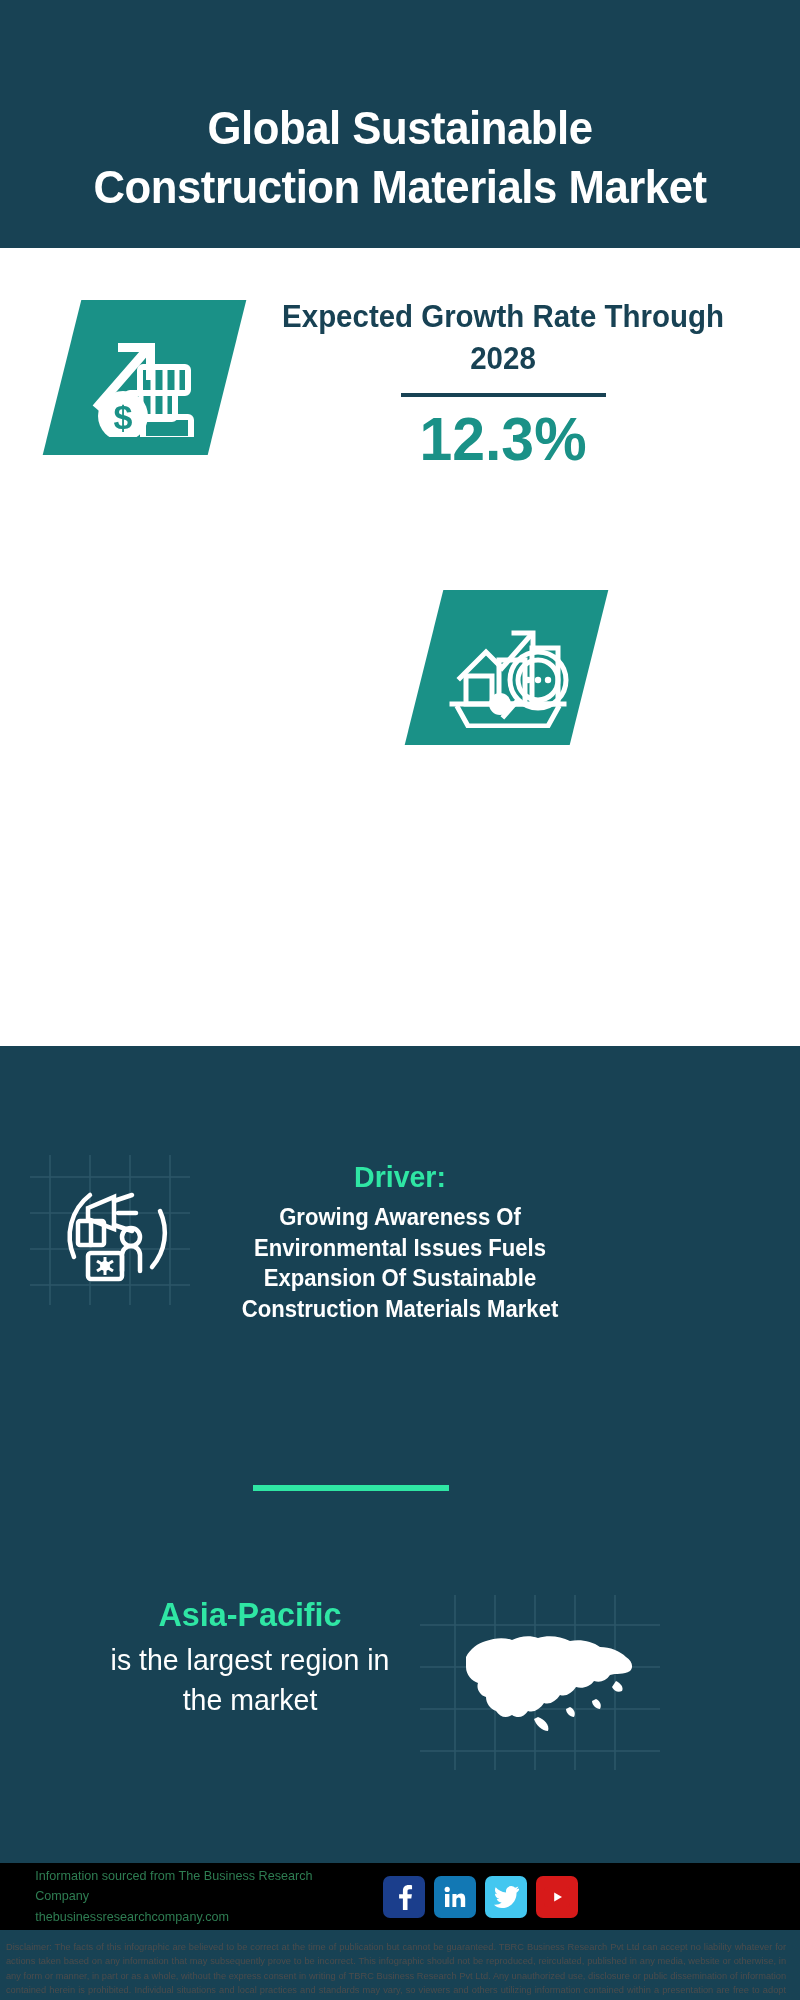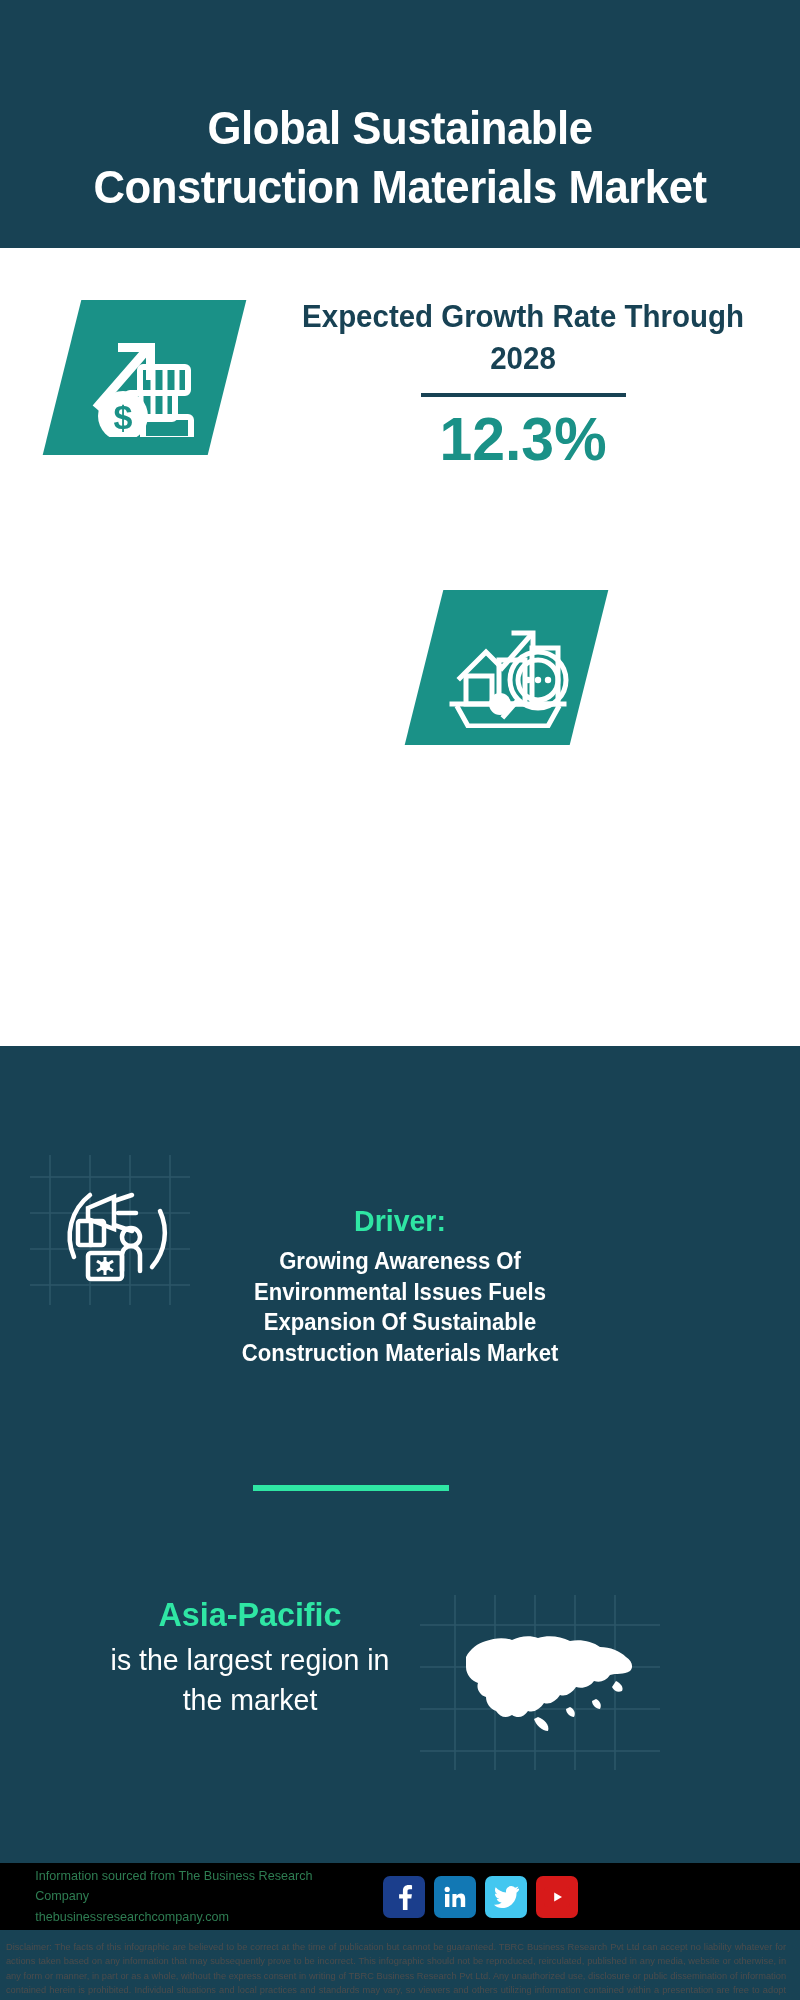--- a/index.html
+++ b/index.html
@@ -89,21 +89,21 @@
   .stat-value {
     font-family: "Liberation Sans Narrow", "Liberation Sans", sans-serif;
     font-weight: bold;
     font-size: 62px;
     line-height: 1.08;
     color: #1a9187;
     transform: scaleX(0.95);
   }
 
   .growth-block {
-    left: 273px;
+    left: 253px;
     top: 296px;
     width: 500px;
   }
   .growth-block .rule { width: 205px; }
 
   .size-block {
     left: 28px;
     top: 565px;
     width: 380px;
   }
@@ -122,21 +122,21 @@
     left: 0; top: 1046px;
     width: 800px;
     height: 80px;
   }
 
   .grid-decor { position: absolute; }
 
   .driver-section {
     position: absolute;
     left: 0;
-    top: 1204px;
+    top: 1160px;
     width: 800px;
   }
   .driver-title {
     font-family: "Liberation Sans Narrow", "Liberation Sans", sans-serif;
     font-weight: bold;
     font-size: 30px;
     color: #2fe6a4;
     text-align: center;
     transform: scaleX(0.95);
   }

